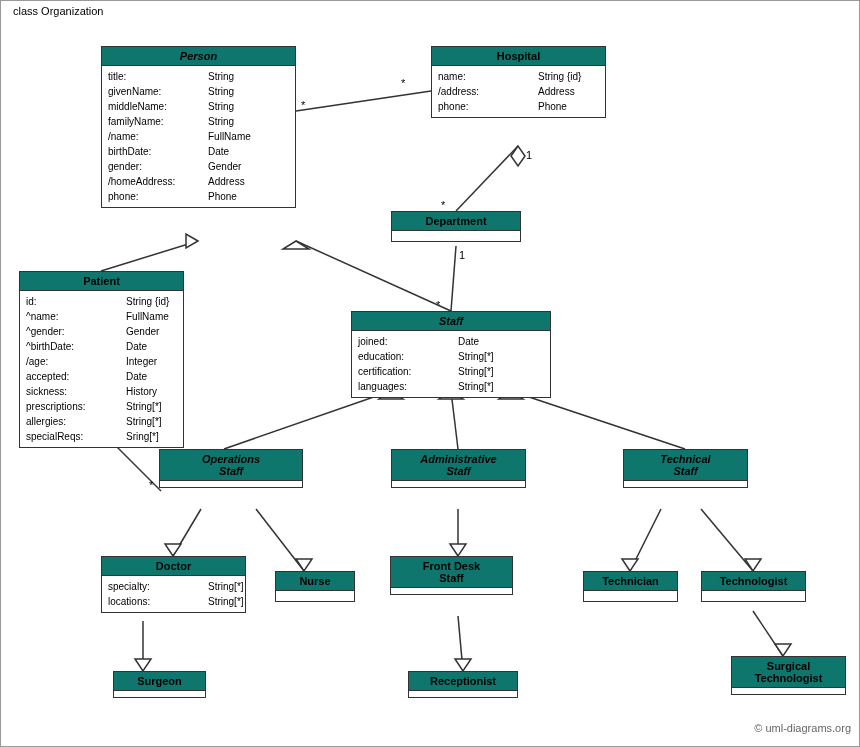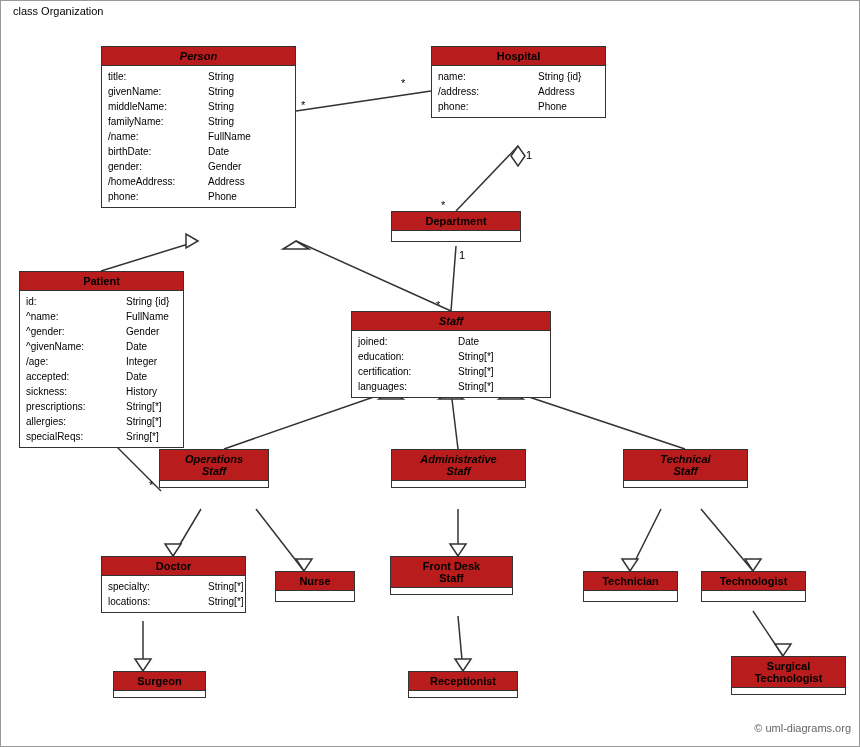--- a/index.html
+++ b/index.html
@@ -28,21 +28,21 @@
       padding: 0 4px;
     }
     
     .uml-class {
       position: absolute;
       border: 1.5px solid #333;
       background: #fff;
       text-align: left;
     }
     .uml-class .class-header {
-      background: #b91c1c;
+      background: #0f766e;
       border-bottom: 1.5px solid #333;
       text-align: center;
       padding: 3px 6px;
       font-style: italic;
       font-weight: bold;
       font-size: 11px;
     }
     .uml-class .class-header.normal {
       font-style: normal;
     }
@@ -211,21 +211,21 @@
         </div>
       <div class="attr-row">
           <span class="attr-name">^name:</span>
           <span class="attr-type">FullName</span>
         </div>
       <div class="attr-row">
           <span class="attr-name">^gender:</span>
           <span class="attr-type">Gender</span>
         </div>
       <div class="attr-row">
-          <span class="attr-name">^givenName:</span>
+          <span class="attr-name">^birthDate:</span>
           <span class="attr-type">Date</span>
         </div>
       <div class="attr-row">
           <span class="attr-name">/age:</span>
           <span class="attr-type">Integer</span>
         </div>
       <div class="attr-row">
           <span class="attr-name">accepted:</span>
           <span class="attr-type">Date</span>
         </div>
@@ -268,21 +268,21 @@
           <span class="attr-name">certification:</span>
           <span class="attr-type">String[*]</span>
         </div>
       <div class="attr-row">
           <span class="attr-name">languages:</span>
           <span class="attr-type">String[*]</span>
         </div>
     </div>
   </div>
 
-  <div class="uml-class" style="left:158px; top:448px; width:110px;">
+  <div class="uml-class" style="left:158px; top:448px; width:144px;">
     <div class="class-header">Operations<br>Staff</div>
     <div class="class-body" style="min-height:6px;"></div>
   </div>
 
   <div class="uml-class" style="left:390px; top:448px; width:135px;">
     <div class="class-header">Administrative<br>Staff</div>
     <div class="class-body" style="min-height:6px;"></div>
   </div>
 
   <div class="uml-class" style="left:622px; top:448px; width:125px;">

